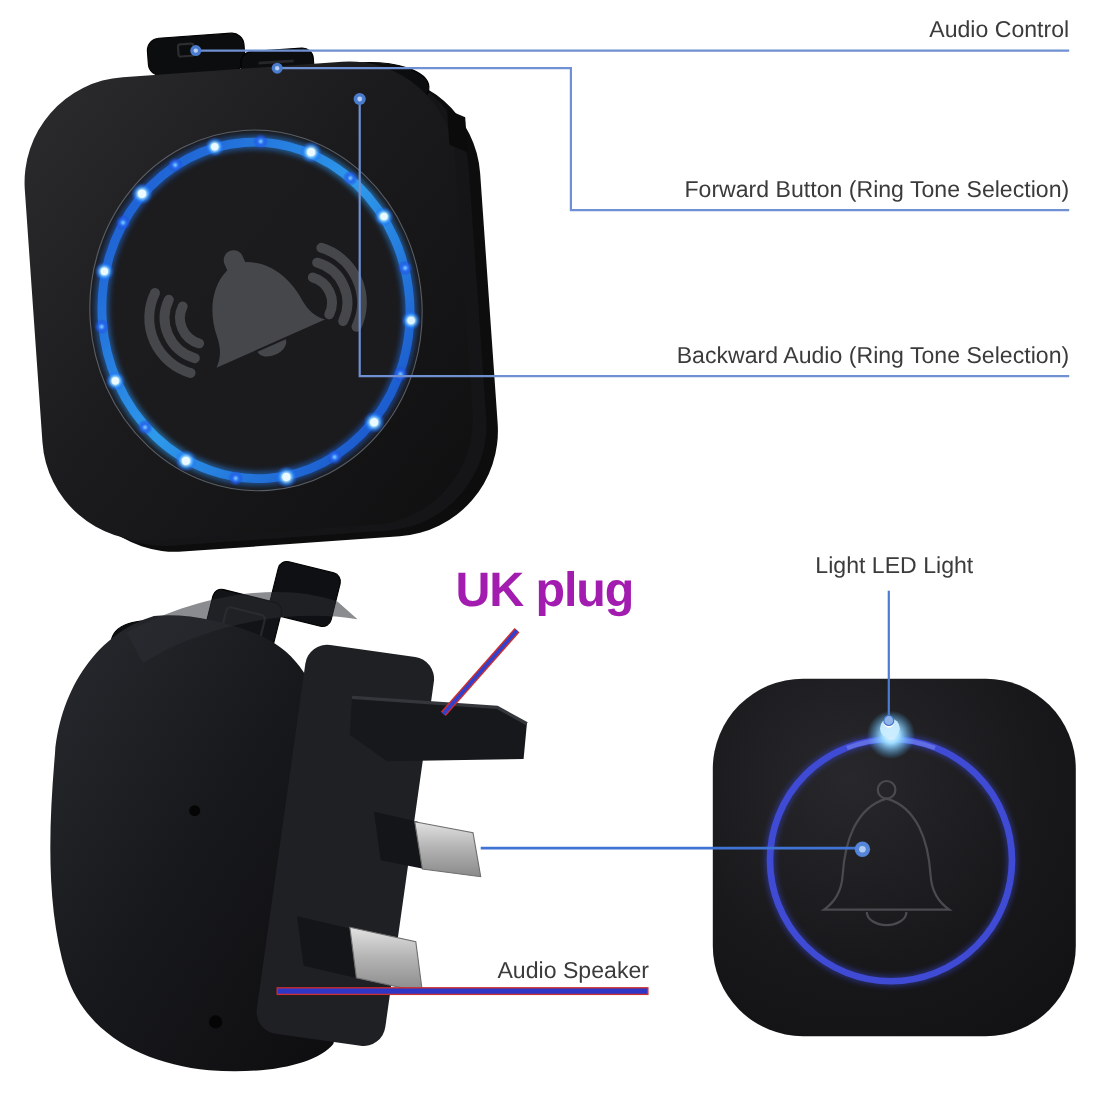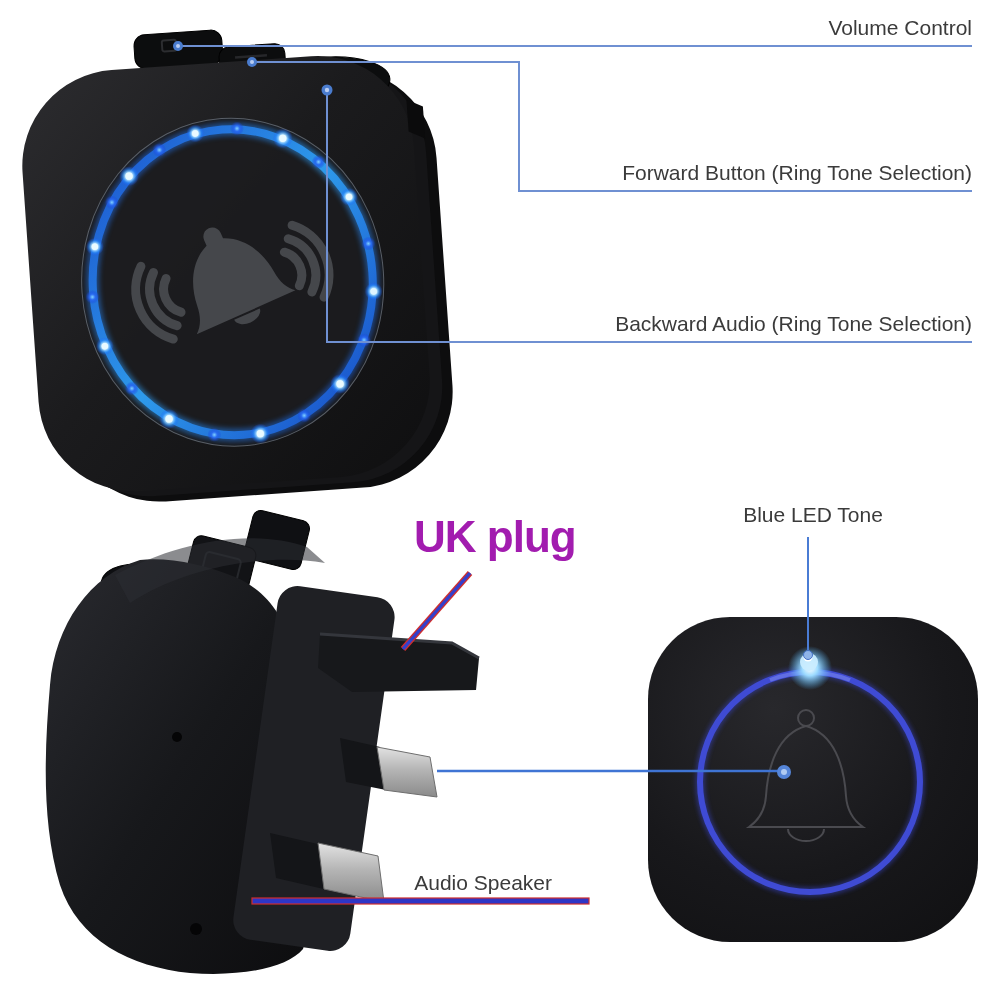--- a/index.html
+++ b/index.html
@@ -10,21 +10,21 @@
   #plug-svg{left:15px;top:505px;}
   #transmitter-svg{left:640px;top:610px;}
   #overlay-svg{position:absolute;left:0;top:0;z-index:5;}
   .lbl{position:absolute;z-index:6;font-size:21px;color:#3b3b3b;white-space:nowrap;
        letter-spacing:0px;}
   #lbl-volume{right:28px;top:16px;}
   #lbl-forward{right:28px;top:161px;}
   #lbl-backward{right:28px;top:312px;}
   #lbl-blue-led{left:713px;top:503px;width:200px;text-align:center;}
   #lbl-transmitter{left:439px;top:741px;}
-  #lbl-audio{right:448px;top:871px;}
+  #lbl-audio{right:410px;top:871px;}
   #lbl-ukplug{left:414px;top:512px;font-size:44px;font-weight:bold;color:#a21caf;letter-spacing:-1px;}
 </style>
 </head>
 <body>
 
 <div id="canvas">
 
   <svg id="receiver-svg" class="dev" width="480" height="490" viewBox="0 0 480 490">
     <defs>
       <linearGradient id="rBody" x1="0" y1="0" x2="1" y2="1">
@@ -238,20 +238,20 @@
     <circle cx="784" cy="772" r="3" fill="#b0cbf2"></circle>
 
     <g>
       <line x1="403" y1="649" x2="470" y2="573" stroke="#cf2e2e" stroke-width="6"></line>
       <line x1="403" y1="649" x2="470" y2="573" stroke="#3340cc" stroke-width="3.4"></line>
     </g>
 
     <rect x="252" y="898" width="337" height="6" fill="#2e36c6" stroke="#cf2e2e" stroke-width="1.2"></rect>
   </svg>
 
-  <div class="lbl" id="lbl-volume">Volume Control</div>
+  <div class="lbl" id="lbl-volume">Audio Control</div>
   <div class="lbl" id="lbl-forward">Forward Button (Ring Tone Selection)</div>
   <div class="lbl" id="lbl-backward">Backward Audio (Ring Tone Selection)</div>
   <div class="lbl" id="lbl-ukplug">UK plug</div>
-  <div class="lbl" id="lbl-blue-led">Blue LED Tone</div>
+  <div class="lbl" id="lbl-blue-led">Light LED Light</div>
   <div class="lbl" id="lbl-audio">Audio Speaker</div>
 
 </div>
 
 </body></html>

